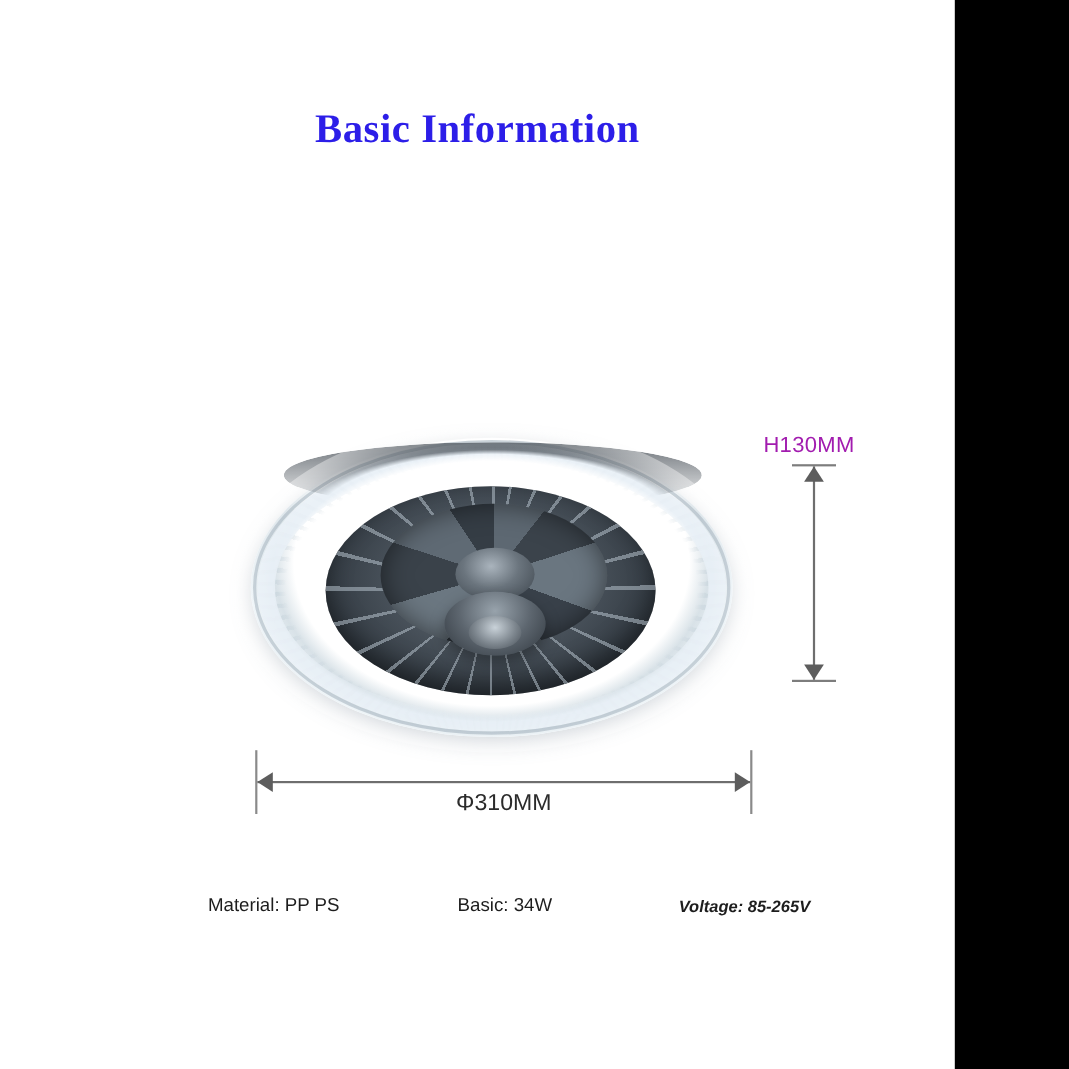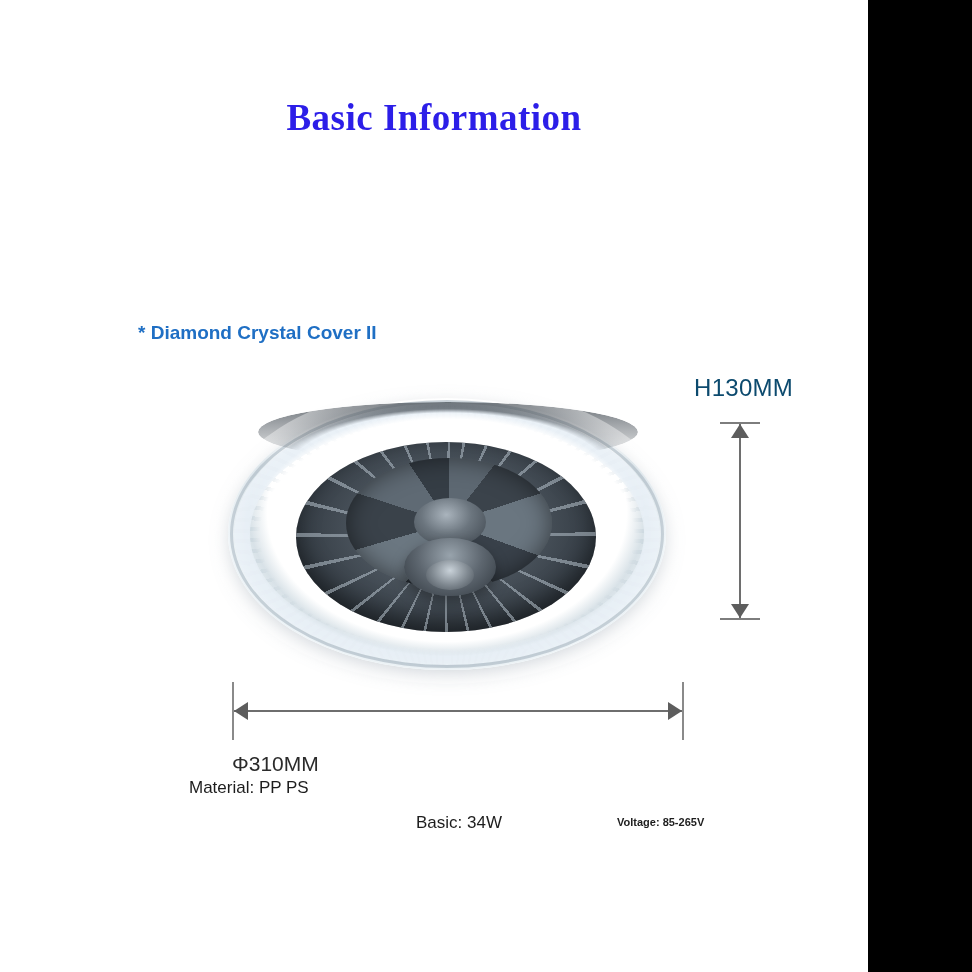--- a/index.html
+++ b/index.html
@@ -57,23 +57,23 @@
     top: 322px;
     font-family: "Liberation Sans", sans-serif;
     font-weight: bold;
     font-size: 19px;
     color: #1f6fc4;
   }
   
   .h-label {
     position: absolute;
     left: 694px;
-    top: 374px;
-    font-size: 24px;
-    color: #0c4a6e;
+    top: 394px;
+    font-size: 20px;
+    color: #a21caf;
     letter-spacing: 0.3px;
   }
   .v-dim {
     position: absolute;
     left: 720px;
     top: 422px;
     width: 40px;
     height: 198px;
   }
   .v-dim .cap {
@@ -150,36 +150,36 @@
     top: 20px;
     right: 2px;
     width: 0; height: 0;
     border-top: 9px solid transparent;
     border-bottom: 9px solid transparent;
     border-left: 14px solid #5d5d5d;
   }
   .d-label {
     position: absolute;
     left: 232px;
-    top: 752px;
+    top: 718px;
     width: 452px;
-    text-align: left;
+    text-align: center;
     font-size: 21px;
     color: #2b2b2b;
   }
   
   .spec {
     position: absolute;
     font-size: 17px;
     color: #1d1d1d;
     font-weight: normal;
   }
-  .spec.material { left: 189px; top: 778px; text-align: center; }
+  .spec.material { left: 189px; top: 813px; text-align: center; }
   .spec.power { left: 416px; top: 813px; }
-  .spec.voltage { left: 617px; top: 816px; font-size: 11px; font-weight: bold; }
+  .spec.voltage { left: 617px; top: 816px; font-size: 15px; font-weight: bold; font-style: italic; }
 
   
   .product {
     position: absolute;
     left: 228px;
     top: 398px;
     width: 438px;
     height: 272px;
   }
   .ring-outer {
@@ -287,21 +287,20 @@
 </head>
 <body>
 
 <div id="page">
 
   <div class="sheet">
 
     <div class="title">Basic Information</div>
 
 
-    <div class="section-label">* Diamond Crystal Cover II</div>
 
     <div class="product">
       <div class="ring-outer"></div>
       <div class="ring-crystal"></div>
       <div class="ring-rim"></div>
       <div class="ring-top-dark"></div>
       <div class="cage"></div>
       <div class="cage-bars"></div>
       <div class="blades"></div>
       <div class="hub"></div>

